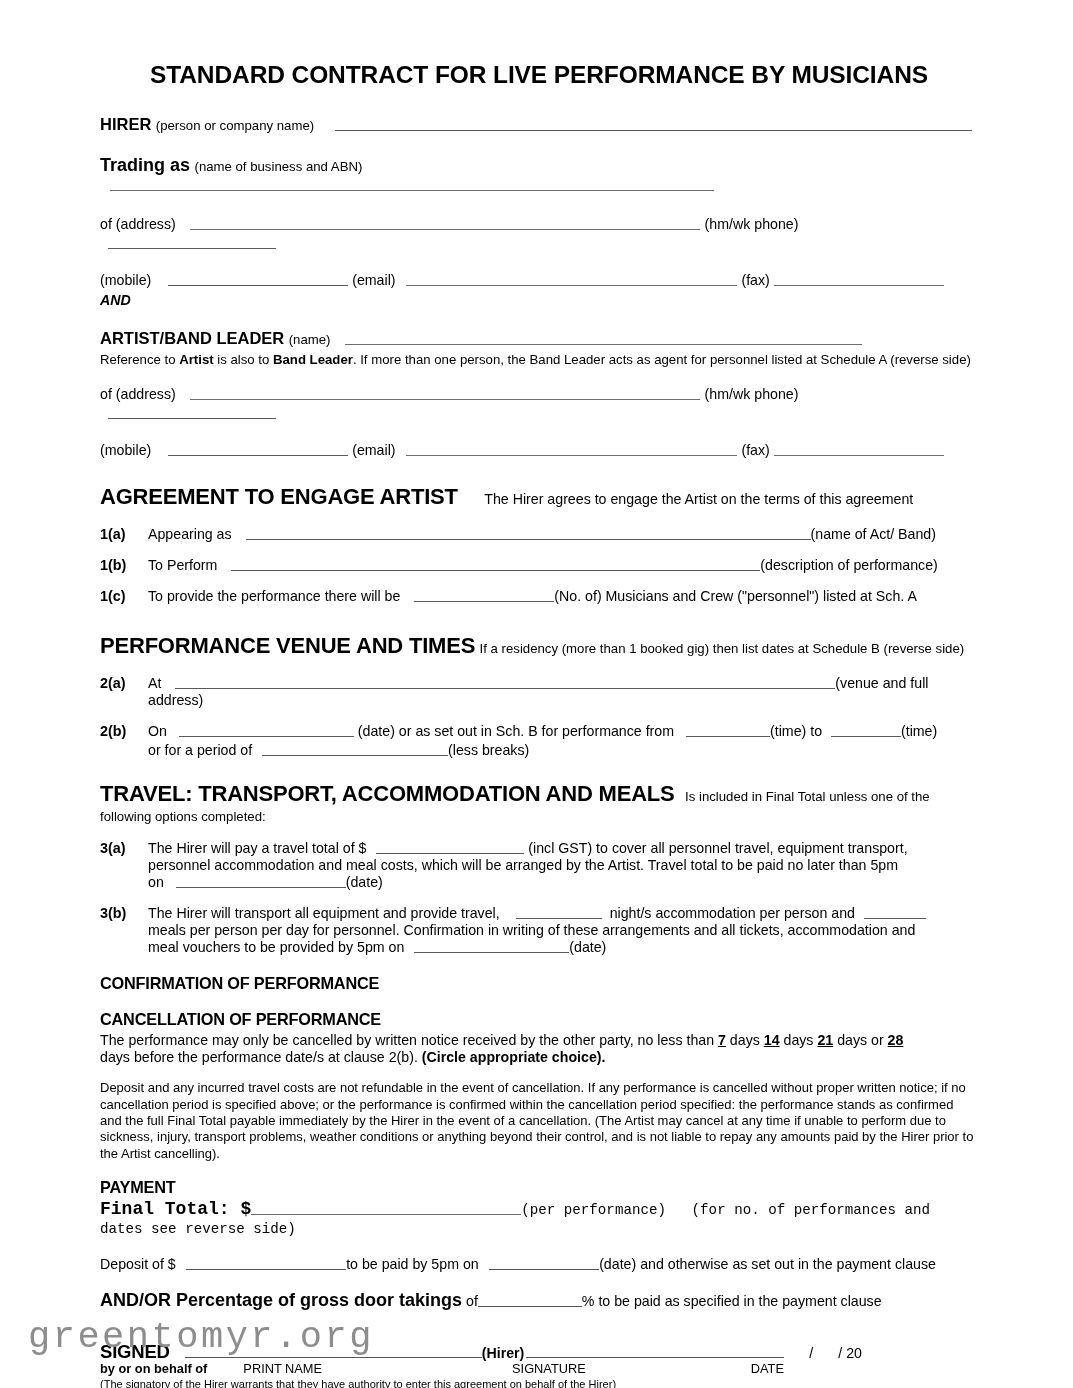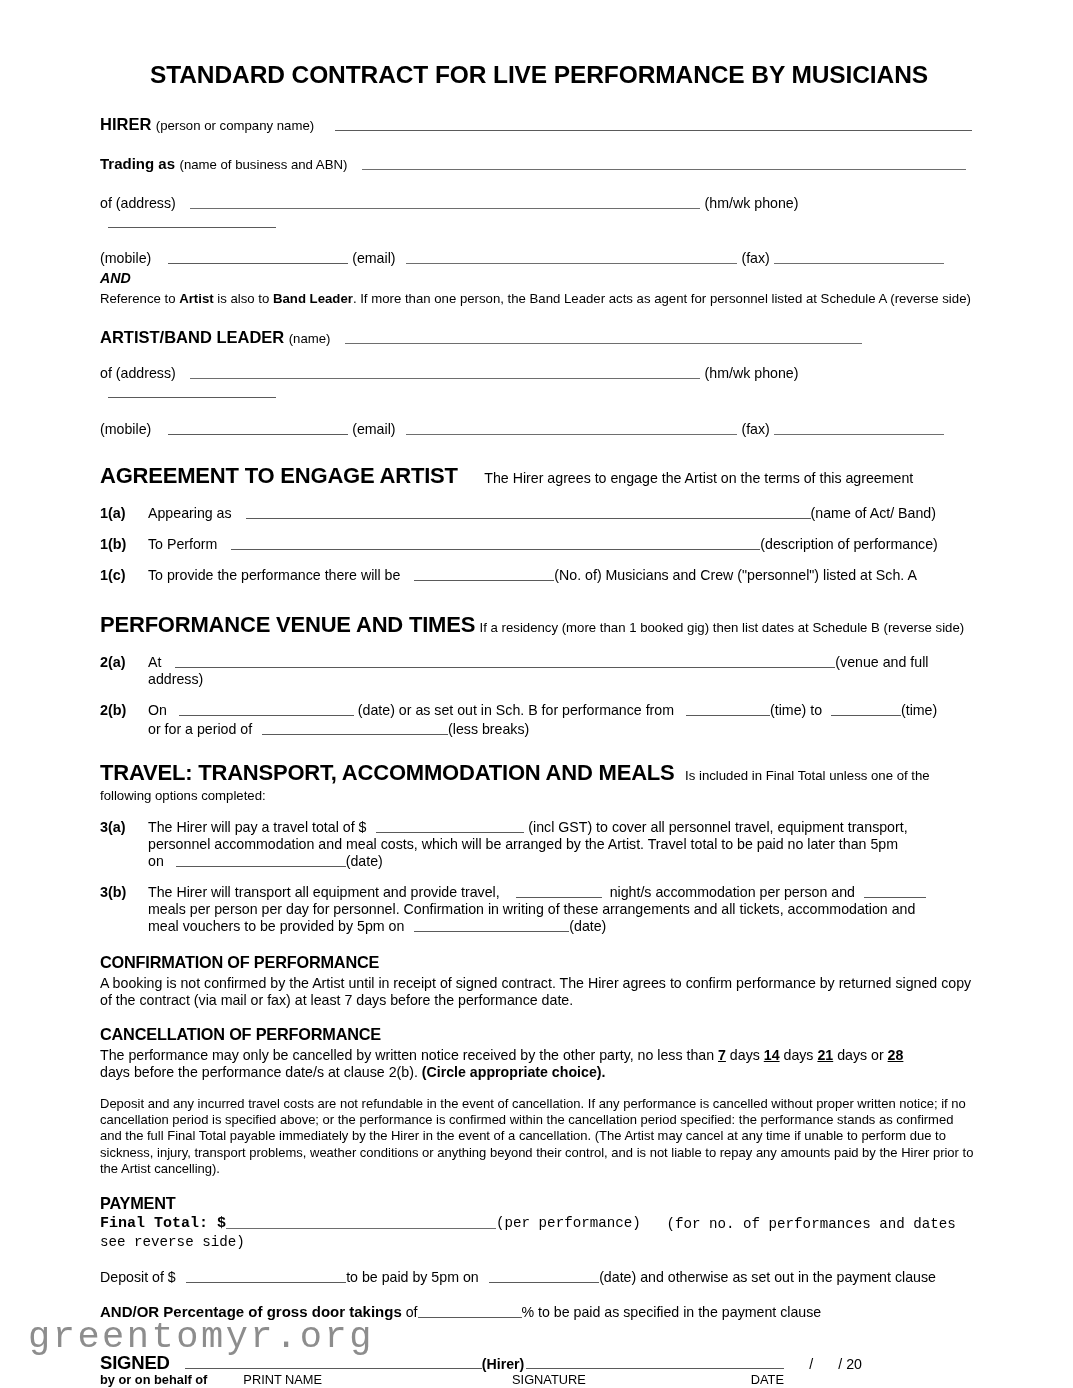--- a/index.html
+++ b/index.html
@@ -42,21 +42,21 @@
   .row {
     position: relative;
     line-height: 1.18;
   }
   .lbl-bold {
     font-weight: bold;
     font-size: 16.5px;
   }
   .lbl-bold-sm {
     font-weight: bold;
-    font-size: 15px;
+    font-size: 18px;
   }
   .txt {
     font-size: 14.2px;
   }
   .txt-sm {
     font-size: 13.2px;
   }
   .txt-xs {
     font-size: 11px;
   }
@@ -186,28 +186,28 @@
       <span class="txt">(email)</span>
       <span class="rule thin" style="width:331px;margin-left:6px;"></span>
       <span class="txt">(fax)</span>
       <span class="rule thin" style="width:170px;"></span>
     </div>
 
     <div class="row" style="margin-top:1px;">
       <span class="ital-bold">AND</span>
     </div>
 
-    <div class="row" style="margin-top:1px;">
-      <span class="txt-sm">Reference to </span><span class="txt-sm b">Artist</span><span class="txt-sm"> is also to </span><span class="txt-sm b">Band Leader</span><span class="txt-sm">. If more than one person, the Band Leader acts as agent for personnel listed at Schedule A (reverse side)</span>
-    </div>
-
     <div class="row mt20">
       <span class="lbl-bold">ARTIST/BAND LEADER</span>
       <span class="txt-sm">(name)</span>
       <span class="rule thin" style="width:517px;margin-left:10px;"></span>
+    </div>
+
+    <div class="row" style="margin-top:1px;">
+      <span class="txt-sm">Reference to </span><span class="txt-sm b">Artist</span><span class="txt-sm"> is also to </span><span class="txt-sm b">Band Leader</span><span class="txt-sm">. If more than one person, the Band Leader acts as agent for personnel listed at Schedule A (reverse side)</span>
     </div>
 
     <div class="row mt16">
       <span class="txt">of (address)</span>
       <span class="rule thin" style="width:510px;margin-left:10px;"></span>
       <span class="txt">(hm/wk phone)</span>
       <span class="rule" style="width:168px;margin-left:8px;"></span>
     </div>
 
     <div class="row mt18">
@@ -315,21 +315,20 @@
         <div>
           <span>meal vouchers to be provided by 5pm on</span>
           <span class="rule" style="width:155px;margin-left:6px;"></span><span>(date)</span>
         </div>
       </div>
     </div>
 
     <div class="row mt18">
       <span class="sect-head">CONFIRMATION OF PERFORMANCE</span>
     </div>
-    <div class="para" style="margin-top:2px;">A booking is not confirmed by the Artist until in receipt of signed contract. The Hirer agrees to confirm performance by returned signed copy of the contract (via mail or fax) at least 7 days before the performance date.</div>
 
     <div class="row mt16">
       <span class="sect-head">CANCELLATION OF PERFORMANCE</span>
     </div>
     <div class="para" style="margin-top:2px;">
       <span>The performance may only be cancelled by written notice received by the other party, no less than </span><span class="b" style="text-decoration:underline;">7</span><span> days </span><span class="b" style="text-decoration:underline;">14</span><span> days </span><span class="b" style="text-decoration:underline;">21</span><span> days or </span><span class="b" style="text-decoration:underline;">28</span><br>
       <span>days before the performance date/s at clause 2(b). </span><span class="b">(Circle appropriate choice).</span>
     </div>
 
     <div class="para-sm mt14">Deposit and any incurred travel costs are not refundable in the event of cancellation. If any performance is cancelled without proper written notice; if no cancellation period is specified above; or the performance is confirmed within the cancellation period specified: the performance stands as confirmed and the full Final Total payable immediately by the Hirer in the event of a cancellation.  (The Artist may cancel at any time if unable to perform due to sickness, injury, transport problems, weather conditions or anything beyond their control, and is not liable to repay any amounts paid by the Hirer prior to the Artist cancelling).</div>

